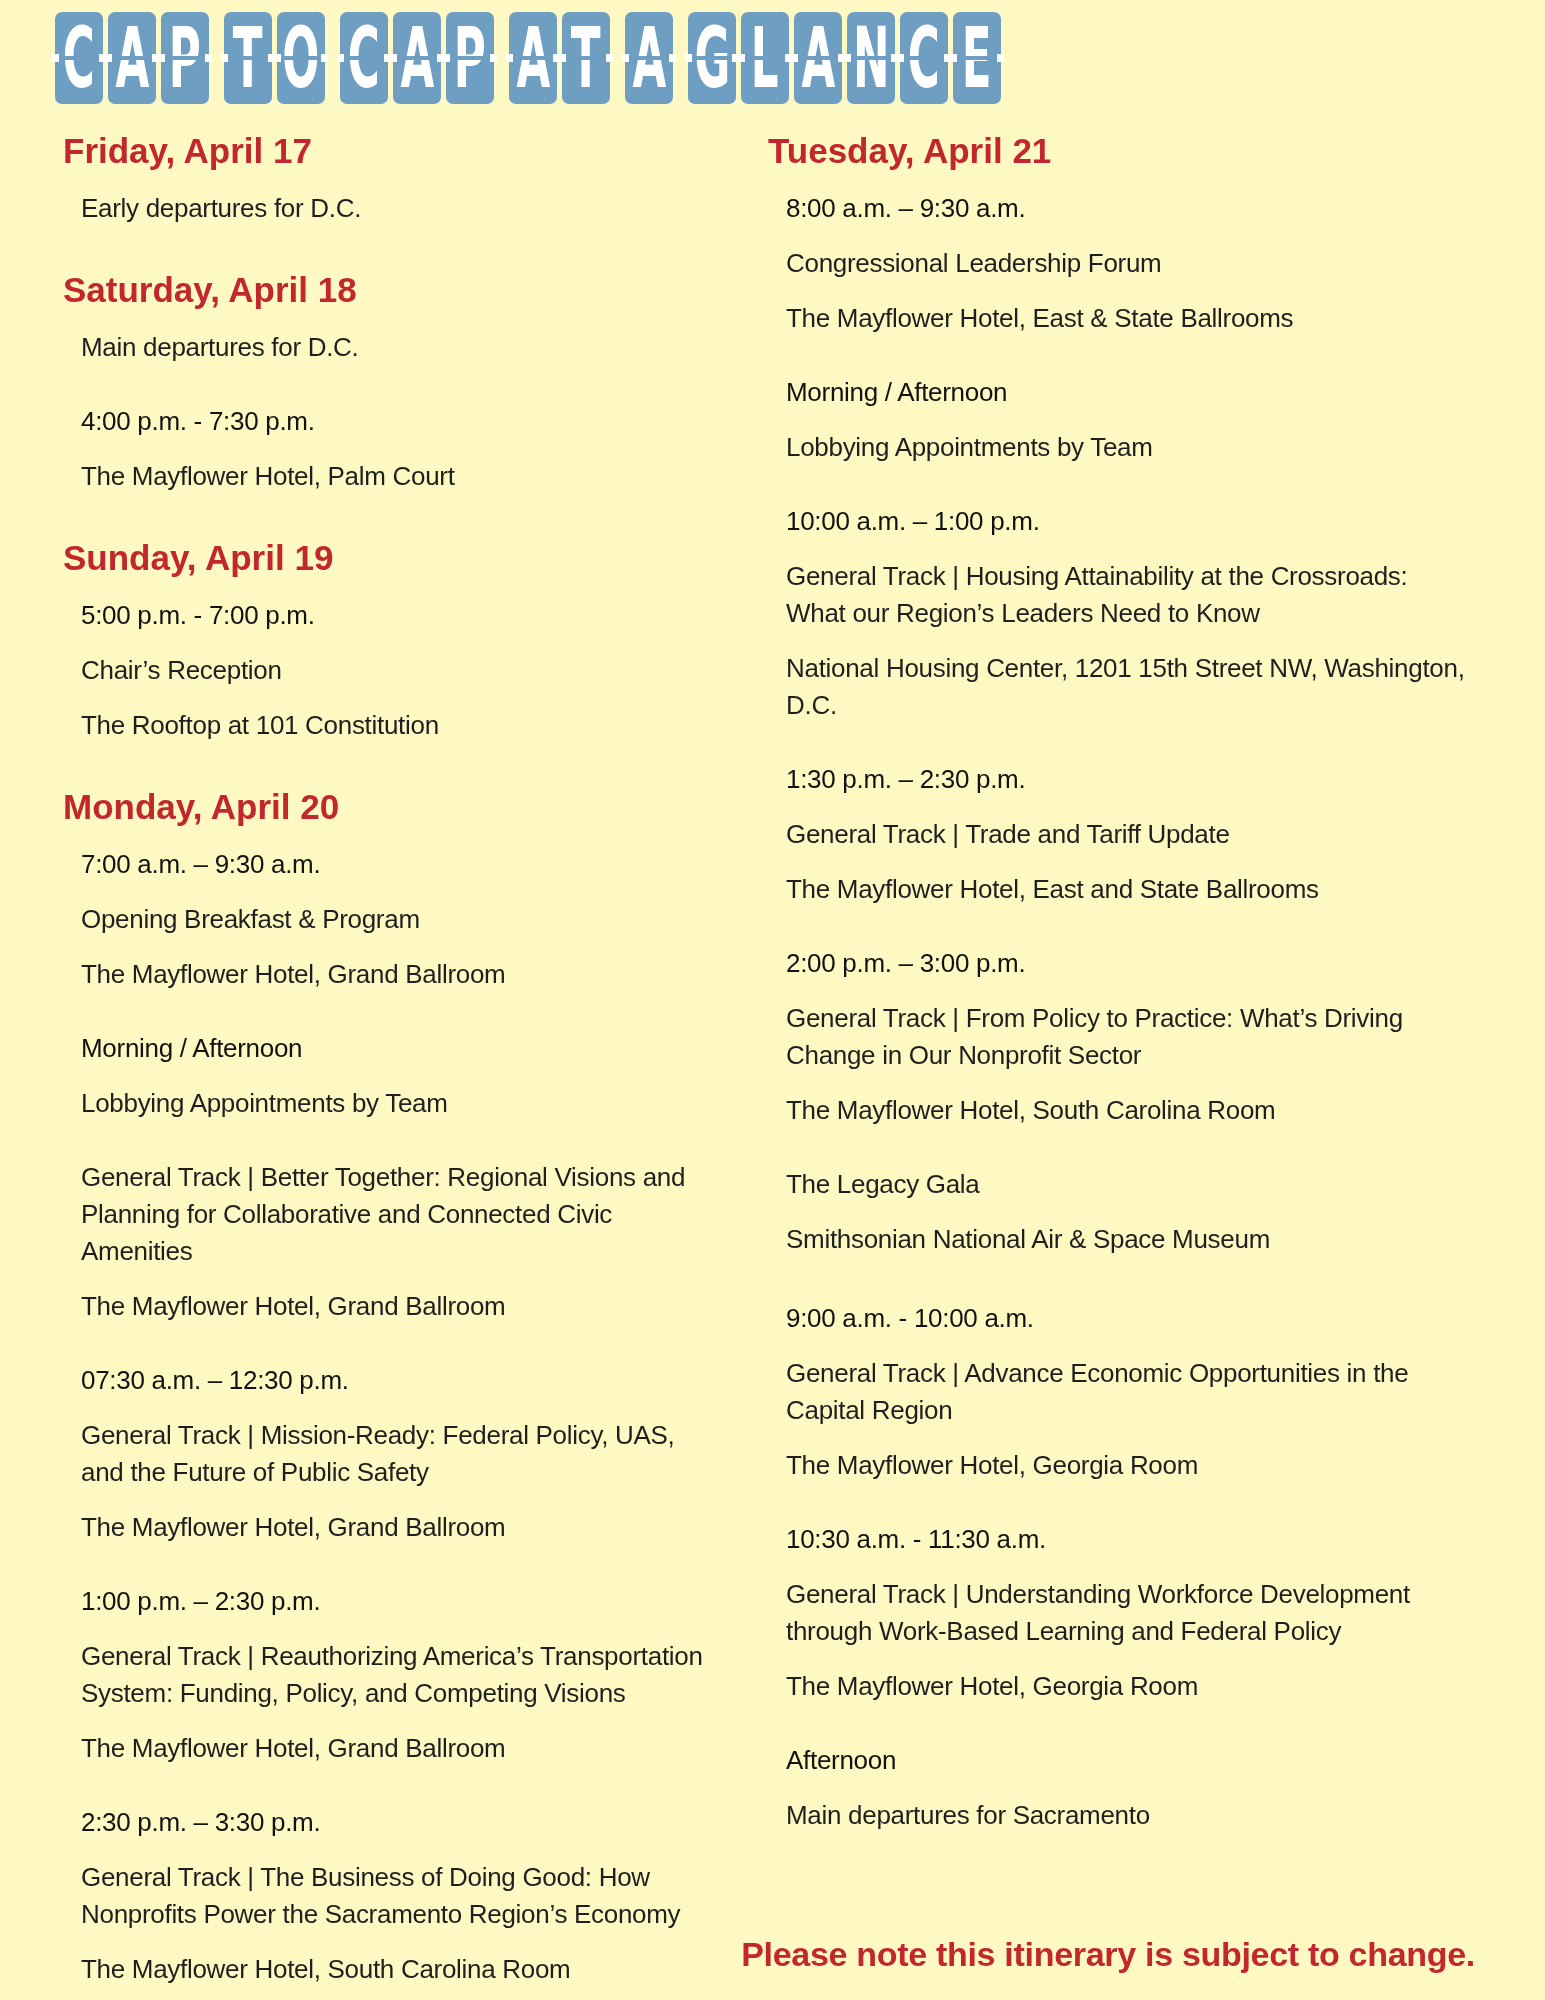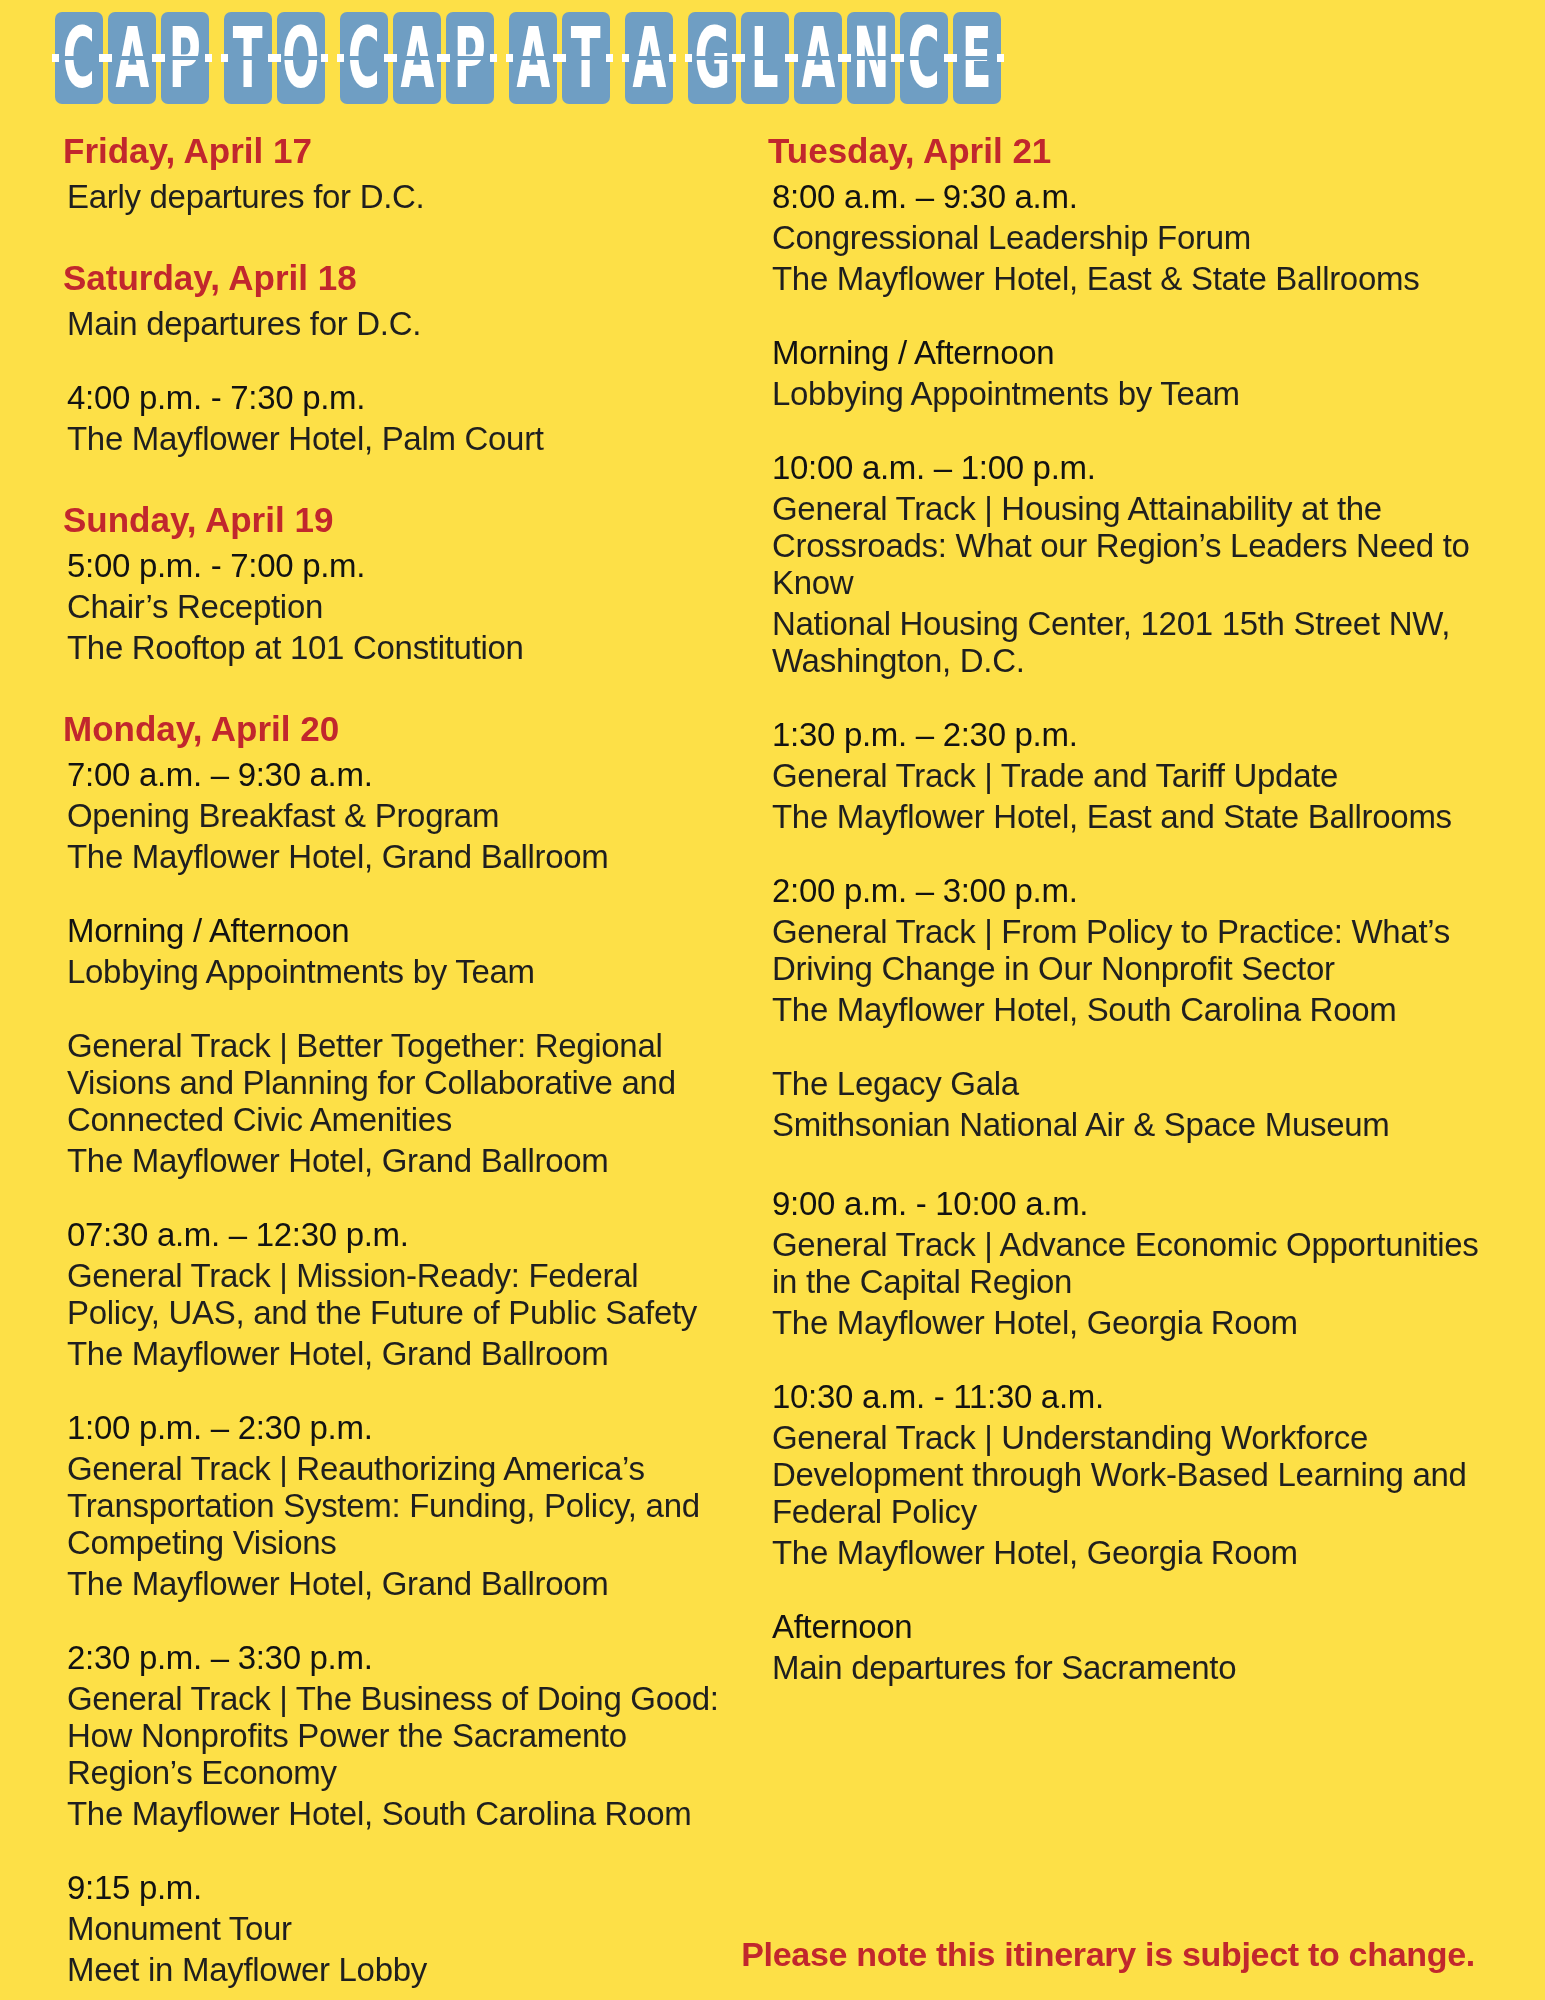--- a/index.html
+++ b/index.html
@@ -1,20 +1,20 @@
 <!DOCTYPE html>
 <html><head>
 <meta charset="utf-8">
 <style>
   html, body { margin: 0; padding: 0; background: #ffffff; }
   .page {
     position: relative;
     width: 1545px;
     height: 2000px;
-    background: #fde047;
+    background: #fef9c3;
     overflow: hidden;
     font-family: "Liberation Sans", sans-serif;
     color: #1f1f1f;
   }
 
   
   .banner {
     display: flex;
     gap: 15px;
     margin: 12px 0 0 55px;
@@ -78,22 +78,22 @@
   .day + .day { margin-top: 42px; }
   .day-h {
     margin: 0 0 6px 0;
     font-size: 35px;
     line-height: 42px;
     font-weight: 700;
     color: #c1272d;
   }
   .event + .event { margin-top: 37px; }
   .event p {
-    margin: 4px;
-    font-size: 33px;
+    margin: 18px;
+    font-size: 26px;
     line-height: 37px;
     letter-spacing: -0.3px;
   }
   .event .time { font-weight: 400; color: #121212; }
   .event .line { font-weight: 400; color: #1f1f1f; }
 
   
   .footer-note {
     position: absolute;
     right: 70px;

